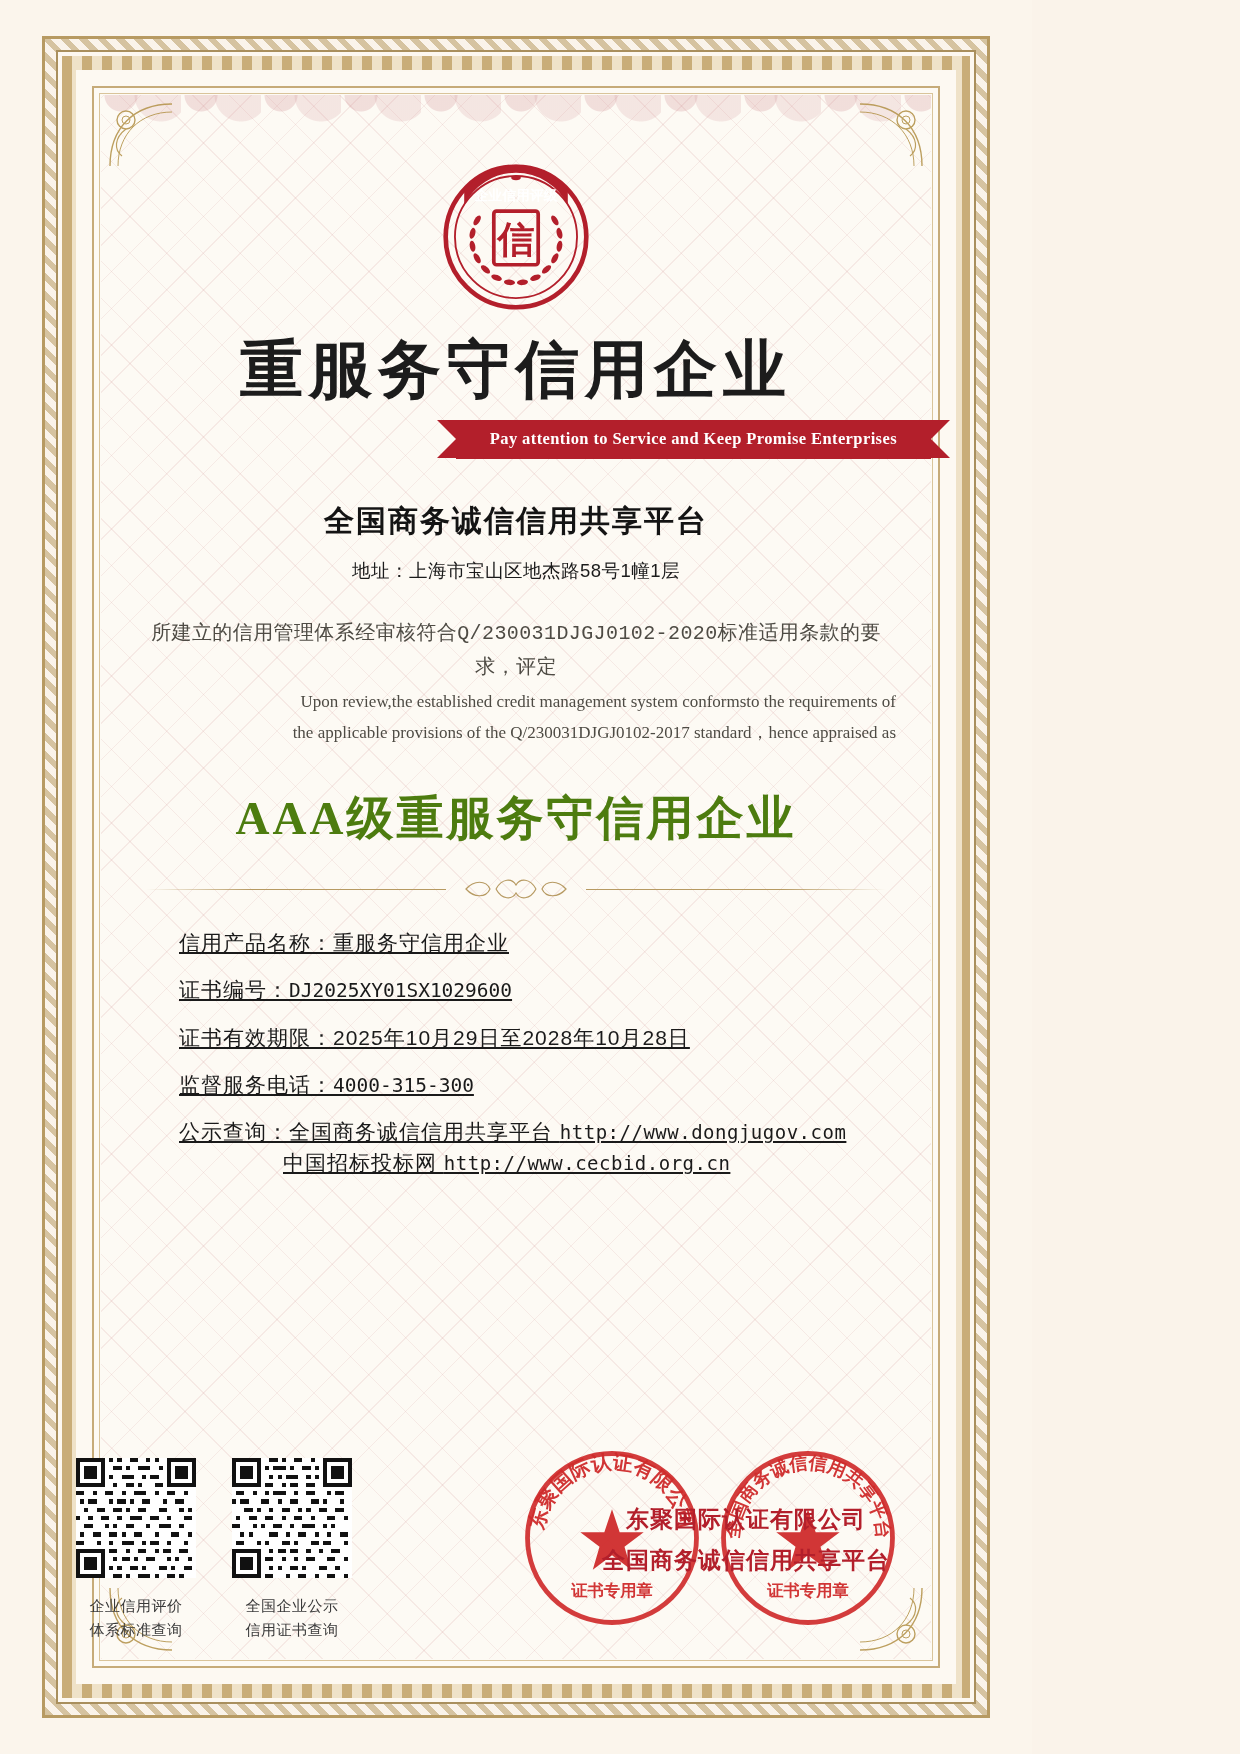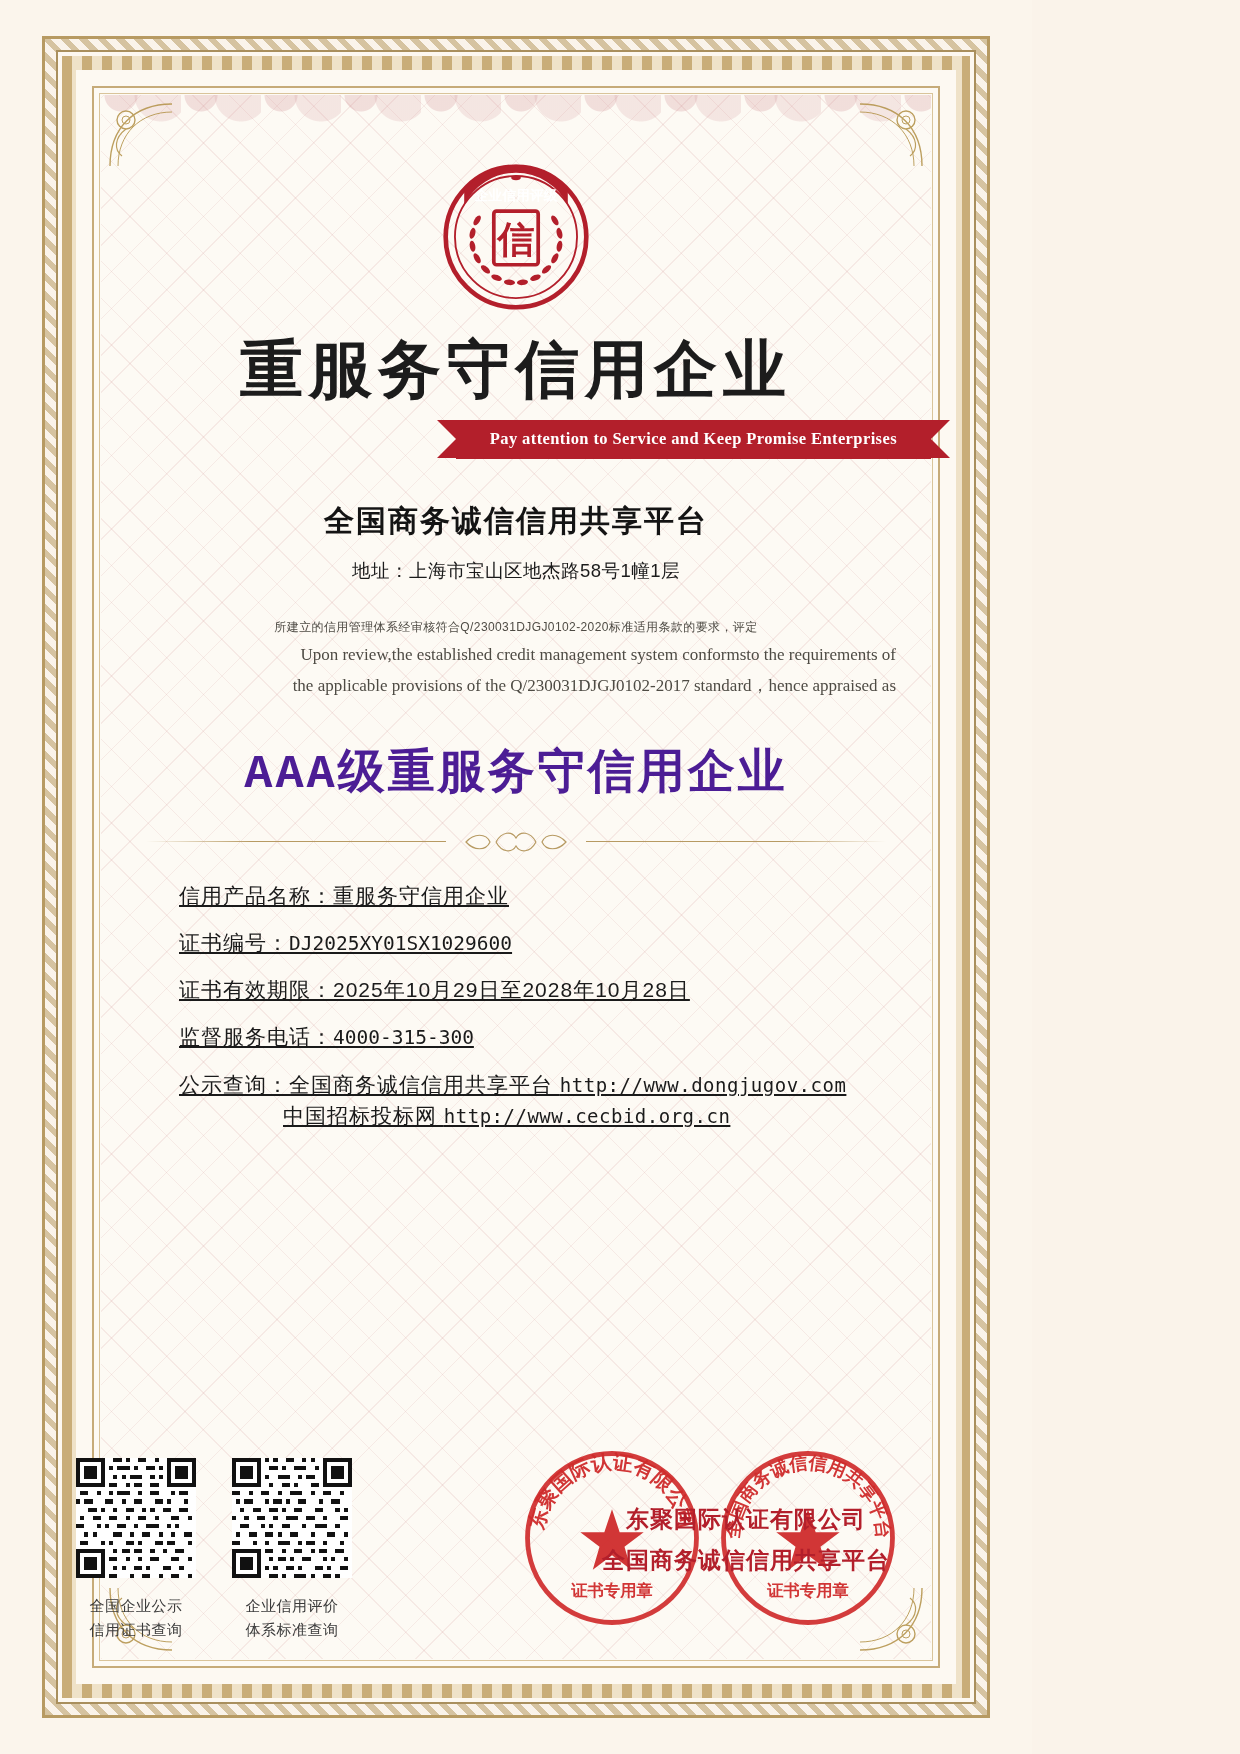--- a/index.html
+++ b/index.html
@@ -164,39 +164,39 @@
     color: #1b1b1b;
     letter-spacing: .5px;
   }
 
   .statement {
     margin: 34px auto 0 auto;
     width: 760px;
     color: #4e4b44;
   }
   .st-cn {
-    font-family: Liberation Sans, sans-serif;
-    font-size: 12px;
+    font-family: Liberation Mono, monospace;
+    font-size: 20px;
     letter-spacing: .4px;
     line-height: 1.7;
   }
   .st-en {
     font-family: "Liberation Serif", serif;
     font-size: 17px;
     line-height: 1.65;
     margin-top: 3px;
     text-align: right;
   }
 
   .grade {
     margin-top: 40px;
-    font-family: Liberation Mono, monospace;
+    font-family: Liberation Serif, serif;
     font-size: 47px;
     font-weight: 700;
-    color: #4c1d95;
+    color: #4d7c0f;
     letter-spacing: 3px;
   }
 
   
   .divider {
     margin: 26px auto 0 auto;
     width: 740px;
     display: flex;
     align-items: center;
     justify-content: center;
@@ -440,20 +440,145 @@
         <span>中国招标投标网</span>
         <span class="url">http://www.cecbid.org.cn</span>
       </div>
     </div>
 
   </div>
 
   <div class="bottom">
 
     <div class="qr-group">
+      <div class="qr-item">
+        <svg class="qr" viewBox="0 0 29 29" shape-rendering="crispEdges">
+          <rect width="29" height="29" fill="#fff"></rect>
+          <g fill="#111">
+            <rect x="0" y="0" width="7" height="1"></rect>
+              <rect x="0" y="6" width="7" height="1"></rect>
+            <rect x="0" y="0" width="1" height="7"></rect>
+              <rect x="6" y="0" width="1" height="7"></rect>
+            <rect x="2" y="2" width="3" height="3"></rect>
+            <rect x="22" y="0" width="7" height="1"></rect>
+              <rect x="22" y="6" width="7" height="1"></rect>
+            <rect x="22" y="0" width="1" height="7"></rect>
+              <rect x="28" y="0" width="1" height="7"></rect>
+            <rect x="24" y="2" width="3" height="3"></rect>
+            <rect x="0" y="22" width="7" height="1"></rect>
+              <rect x="0" y="28" width="7" height="1"></rect>
+            <rect x="0" y="22" width="1" height="7"></rect>
+              <rect x="6" y="22" width="1" height="7"></rect>
+            <rect x="2" y="24" width="3" height="3"></rect>
+            <rect x="8" y="0" width="1" height="1"></rect>
+              <rect x="10" y="0" width="1" height="1"></rect>
+              <rect x="13" y="0" width="2" height="1"></rect>
+              <rect x="17" y="0" width="1" height="1"></rect>
+              <rect x="19" y="0" width="1" height="1"></rect>
+            <rect x="9" y="2" width="2" height="1"></rect>
+              <rect x="12" y="2" width="1" height="1"></rect>
+              <rect x="15" y="2" width="3" height="1"></rect>
+              <rect x="20" y="2" width="1" height="1"></rect>
+            <rect x="8" y="4" width="1" height="1"></rect>
+              <rect x="11" y="4" width="3" height="1"></rect>
+              <rect x="16" y="4" width="1" height="1"></rect>
+              <rect x="18" y="4" width="2" height="1"></rect>
+            <rect x="9" y="6" width="1" height="1"></rect>
+              <rect x="12" y="6" width="2" height="1"></rect>
+              <rect x="15" y="6" width="1" height="1"></rect>
+              <rect x="19" y="6" width="2" height="1"></rect>
+            <rect x="0" y="8" width="2" height="1"></rect>
+              <rect x="4" y="8" width="1" height="1"></rect>
+              <rect x="7" y="8" width="2" height="1"></rect>
+              <rect x="11" y="8" width="1" height="1"></rect>
+              <rect x="14" y="8" width="3" height="1"></rect>
+              <rect x="19" y="8" width="1" height="1"></rect>
+              <rect x="22" y="8" width="2" height="1"></rect>
+              <rect x="26" y="8" width="1" height="1"></rect>
+            <rect x="1" y="10" width="1" height="1"></rect>
+              <rect x="3" y="10" width="2" height="1"></rect>
+              <rect x="8" y="10" width="1" height="1"></rect>
+              <rect x="10" y="10" width="2" height="1"></rect>
+              <rect x="13" y="10" width="1" height="1"></rect>
+              <rect x="16" y="10" width="2" height="1"></rect>
+              <rect x="21" y="10" width="1" height="1"></rect>
+              <rect x="24" y="10" width="2" height="1"></rect>
+            <rect x="2" y="12" width="1" height="1"></rect>
+              <rect x="5" y="12" width="2" height="1"></rect>
+              <rect x="9" y="12" width="2" height="1"></rect>
+              <rect x="12" y="12" width="1" height="1"></rect>
+              <rect x="15" y="12" width="2" height="1"></rect>
+              <rect x="20" y="12" width="2" height="1"></rect>
+              <rect x="25" y="12" width="1" height="1"></rect>
+              <rect x="27" y="12" width="1" height="1"></rect>
+            <rect x="0" y="14" width="1" height="1"></rect>
+              <rect x="3" y="14" width="1" height="1"></rect>
+              <rect x="6" y="14" width="2" height="1"></rect>
+              <rect x="10" y="14" width="1" height="1"></rect>
+              <rect x="13" y="14" width="3" height="1"></rect>
+              <rect x="18" y="14" width="2" height="1"></rect>
+              <rect x="22" y="14" width="1" height="1"></rect>
+              <rect x="26" y="14" width="2" height="1"></rect>
+            <rect x="2" y="16" width="2" height="1"></rect>
+              <rect x="7" y="16" width="1" height="1"></rect>
+              <rect x="9" y="16" width="1" height="1"></rect>
+              <rect x="12" y="16" width="2" height="1"></rect>
+              <rect x="17" y="16" width="1" height="1"></rect>
+              <rect x="20" y="16" width="3" height="1"></rect>
+              <rect x="25" y="16" width="1" height="1"></rect>
+            <rect x="1" y="18" width="1" height="1"></rect>
+              <rect x="4" y="18" width="2" height="1"></rect>
+              <rect x="8" y="18" width="2" height="1"></rect>
+              <rect x="11" y="18" width="1" height="1"></rect>
+              <rect x="14" y="18" width="2" height="1"></rect>
+              <rect x="19" y="18" width="1" height="1"></rect>
+              <rect x="23" y="18" width="2" height="1"></rect>
+              <rect x="27" y="18" width="1" height="1"></rect>
+            <rect x="0" y="20" width="2" height="1"></rect>
+              <rect x="5" y="20" width="1" height="1"></rect>
+              <rect x="8" y="20" width="1" height="1"></rect>
+              <rect x="11" y="20" width="3" height="1"></rect>
+              <rect x="16" y="20" width="1" height="1"></rect>
+              <rect x="18" y="20" width="2" height="1"></rect>
+              <rect x="22" y="20" width="1" height="1"></rect>
+              <rect x="26" y="20" width="1" height="1"></rect>
+            <rect x="8" y="22" width="2" height="1"></rect>
+              <rect x="12" y="22" width="1" height="1"></rect>
+              <rect x="15" y="22" width="2" height="1"></rect>
+              <rect x="19" y="22" width="1" height="1"></rect>
+              <rect x="21" y="22" width="2" height="1"></rect>
+              <rect x="25" y="22" width="2" height="1"></rect>
+            <rect x="9" y="24" width="1" height="1"></rect>
+              <rect x="11" y="24" width="2" height="1"></rect>
+              <rect x="14" y="24" width="1" height="1"></rect>
+              <rect x="17" y="24" width="2" height="1"></rect>
+              <rect x="22" y="24" width="1" height="1"></rect>
+              <rect x="24" y="24" width="1" height="1"></rect>
+              <rect x="27" y="24" width="1" height="1"></rect>
+            <rect x="8" y="26" width="1" height="1"></rect>
+              <rect x="10" y="26" width="1" height="1"></rect>
+              <rect x="13" y="26" width="2" height="1"></rect>
+              <rect x="16" y="26" width="1" height="1"></rect>
+              <rect x="20" y="26" width="2" height="1"></rect>
+              <rect x="23" y="26" width="1" height="1"></rect>
+              <rect x="26" y="26" width="2" height="1"></rect>
+            <rect x="9" y="28" width="2" height="1"></rect>
+              <rect x="12" y="28" width="1" height="1"></rect>
+              <rect x="15" y="28" width="3" height="1"></rect>
+              <rect x="19" y="28" width="1" height="1"></rect>
+              <rect x="22" y="28" width="2" height="1"></rect>
+              <rect x="25" y="28" width="1" height="1"></rect>
+          </g>
+        </svg>
+        <div class="qr-cap">
+          <div>企业信用评价</div>
+          <div>体系标准查询</div>
+        </div>
+      </div>
+
       <div class="qr-item">
         <svg class="qr" viewBox="0 0 29 29" shape-rendering="crispEdges">
           <rect width="29" height="29" fill="#fff"></rect>
           <g fill="#111">
             <rect x="0" y="0" width="7" height="1"></rect>
               <rect x="0" y="6" width="7" height="1"></rect>
             <rect x="0" y="0" width="1" height="7"></rect>
               <rect x="6" y="0" width="1" height="7"></rect>
             <rect x="2" y="2" width="3" height="3"></rect>
             <rect x="22" y="0" width="7" height="1"></rect>
@@ -564,145 +689,20 @@
               <rect x="20" y="28" width="1" height="1"></rect>
               <rect x="23" y="28" width="2" height="1"></rect>
               <rect x="27" y="28" width="1" height="1"></rect>
           </g>
         </svg>
         <div class="qr-cap">
           <div>全国企业公示</div>
           <div>信用证书查询</div>
         </div>
       </div>
-
-      <div class="qr-item">
-        <svg class="qr" viewBox="0 0 29 29" shape-rendering="crispEdges">
-          <rect width="29" height="29" fill="#fff"></rect>
-          <g fill="#111">
-            <rect x="0" y="0" width="7" height="1"></rect>
-              <rect x="0" y="6" width="7" height="1"></rect>
-            <rect x="0" y="0" width="1" height="7"></rect>
-              <rect x="6" y="0" width="1" height="7"></rect>
-            <rect x="2" y="2" width="3" height="3"></rect>
-            <rect x="22" y="0" width="7" height="1"></rect>
-              <rect x="22" y="6" width="7" height="1"></rect>
-            <rect x="22" y="0" width="1" height="7"></rect>
-              <rect x="28" y="0" width="1" height="7"></rect>
-            <rect x="24" y="2" width="3" height="3"></rect>
-            <rect x="0" y="22" width="7" height="1"></rect>
-              <rect x="0" y="28" width="7" height="1"></rect>
-            <rect x="0" y="22" width="1" height="7"></rect>
-              <rect x="6" y="22" width="1" height="7"></rect>
-            <rect x="2" y="24" width="3" height="3"></rect>
-            <rect x="8" y="0" width="1" height="1"></rect>
-              <rect x="10" y="0" width="1" height="1"></rect>
-              <rect x="13" y="0" width="2" height="1"></rect>
-              <rect x="17" y="0" width="1" height="1"></rect>
-              <rect x="19" y="0" width="1" height="1"></rect>
-            <rect x="9" y="2" width="2" height="1"></rect>
-              <rect x="12" y="2" width="1" height="1"></rect>
-              <rect x="15" y="2" width="3" height="1"></rect>
-              <rect x="20" y="2" width="1" height="1"></rect>
-            <rect x="8" y="4" width="1" height="1"></rect>
-              <rect x="11" y="4" width="3" height="1"></rect>
-              <rect x="16" y="4" width="1" height="1"></rect>
-              <rect x="18" y="4" width="2" height="1"></rect>
-            <rect x="9" y="6" width="1" height="1"></rect>
-              <rect x="12" y="6" width="2" height="1"></rect>
-              <rect x="15" y="6" width="1" height="1"></rect>
-              <rect x="19" y="6" width="2" height="1"></rect>
-            <rect x="0" y="8" width="2" height="1"></rect>
-              <rect x="4" y="8" width="1" height="1"></rect>
-              <rect x="7" y="8" width="2" height="1"></rect>
-              <rect x="11" y="8" width="1" height="1"></rect>
-              <rect x="14" y="8" width="3" height="1"></rect>
-              <rect x="19" y="8" width="1" height="1"></rect>
-              <rect x="22" y="8" width="2" height="1"></rect>
-              <rect x="26" y="8" width="1" height="1"></rect>
-            <rect x="1" y="10" width="1" height="1"></rect>
-              <rect x="3" y="10" width="2" height="1"></rect>
-              <rect x="8" y="10" width="1" height="1"></rect>
-              <rect x="10" y="10" width="2" height="1"></rect>
-              <rect x="13" y="10" width="1" height="1"></rect>
-              <rect x="16" y="10" width="2" height="1"></rect>
-              <rect x="21" y="10" width="1" height="1"></rect>
-              <rect x="24" y="10" width="2" height="1"></rect>
-            <rect x="2" y="12" width="1" height="1"></rect>
-              <rect x="5" y="12" width="2" height="1"></rect>
-              <rect x="9" y="12" width="2" height="1"></rect>
-              <rect x="12" y="12" width="1" height="1"></rect>
-              <rect x="15" y="12" width="2" height="1"></rect>
-              <rect x="20" y="12" width="2" height="1"></rect>
-              <rect x="25" y="12" width="1" height="1"></rect>
-              <rect x="27" y="12" width="1" height="1"></rect>
-            <rect x="0" y="14" width="1" height="1"></rect>
-              <rect x="3" y="14" width="1" height="1"></rect>
-              <rect x="6" y="14" width="2" height="1"></rect>
-              <rect x="10" y="14" width="1" height="1"></rect>
-              <rect x="13" y="14" width="3" height="1"></rect>
-              <rect x="18" y="14" width="2" height="1"></rect>
-              <rect x="22" y="14" width="1" height="1"></rect>
-              <rect x="26" y="14" width="2" height="1"></rect>
-            <rect x="2" y="16" width="2" height="1"></rect>
-              <rect x="7" y="16" width="1" height="1"></rect>
-              <rect x="9" y="16" width="1" height="1"></rect>
-              <rect x="12" y="16" width="2" height="1"></rect>
-              <rect x="17" y="16" width="1" height="1"></rect>
-              <rect x="20" y="16" width="3" height="1"></rect>
-              <rect x="25" y="16" width="1" height="1"></rect>
-            <rect x="1" y="18" width="1" height="1"></rect>
-              <rect x="4" y="18" width="2" height="1"></rect>
-              <rect x="8" y="18" width="2" height="1"></rect>
-              <rect x="11" y="18" width="1" height="1"></rect>
-              <rect x="14" y="18" width="2" height="1"></rect>
-              <rect x="19" y="18" width="1" height="1"></rect>
-              <rect x="23" y="18" width="2" height="1"></rect>
-              <rect x="27" y="18" width="1" height="1"></rect>
-            <rect x="0" y="20" width="2" height="1"></rect>
-              <rect x="5" y="20" width="1" height="1"></rect>
-              <rect x="8" y="20" width="1" height="1"></rect>
-              <rect x="11" y="20" width="3" height="1"></rect>
-              <rect x="16" y="20" width="1" height="1"></rect>
-              <rect x="18" y="20" width="2" height="1"></rect>
-              <rect x="22" y="20" width="1" height="1"></rect>
-              <rect x="26" y="20" width="1" height="1"></rect>
-            <rect x="8" y="22" width="2" height="1"></rect>
-              <rect x="12" y="22" width="1" height="1"></rect>
-              <rect x="15" y="22" width="2" height="1"></rect>
-              <rect x="19" y="22" width="1" height="1"></rect>
-              <rect x="21" y="22" width="2" height="1"></rect>
-              <rect x="25" y="22" width="2" height="1"></rect>
-            <rect x="9" y="24" width="1" height="1"></rect>
-              <rect x="11" y="24" width="2" height="1"></rect>
-              <rect x="14" y="24" width="1" height="1"></rect>
-              <rect x="17" y="24" width="2" height="1"></rect>
-              <rect x="22" y="24" width="1" height="1"></rect>
-              <rect x="24" y="24" width="1" height="1"></rect>
-              <rect x="27" y="24" width="1" height="1"></rect>
-            <rect x="8" y="26" width="1" height="1"></rect>
-              <rect x="10" y="26" width="1" height="1"></rect>
-              <rect x="13" y="26" width="2" height="1"></rect>
-              <rect x="16" y="26" width="1" height="1"></rect>
-              <rect x="20" y="26" width="2" height="1"></rect>
-              <rect x="23" y="26" width="1" height="1"></rect>
-              <rect x="26" y="26" width="2" height="1"></rect>
-            <rect x="9" y="28" width="2" height="1"></rect>
-              <rect x="12" y="28" width="1" height="1"></rect>
-              <rect x="15" y="28" width="3" height="1"></rect>
-              <rect x="19" y="28" width="1" height="1"></rect>
-              <rect x="22" y="28" width="2" height="1"></rect>
-              <rect x="25" y="28" width="1" height="1"></rect>
-          </g>
-        </svg>
-        <div class="qr-cap">
-          <div>企业信用评价</div>
-          <div>体系标准查询</div>
-        </div>
-      </div>
     </div>
 
     <div class="seals">
 
       <svg class="seal left" viewBox="0 0 200 200">
         <defs>
           <path id="arc1" d="M 28 100 A 72 72 0 0 1 172 100"></path>
           <path id="arcb1" d="M 40 100 A 60 60 0 0 0 160 100"></path>
         </defs>
         <circle cx="100" cy="100" r="88" fill="none" stroke="#cf2b2b" stroke-width="5" opacity="0.92"></circle>

